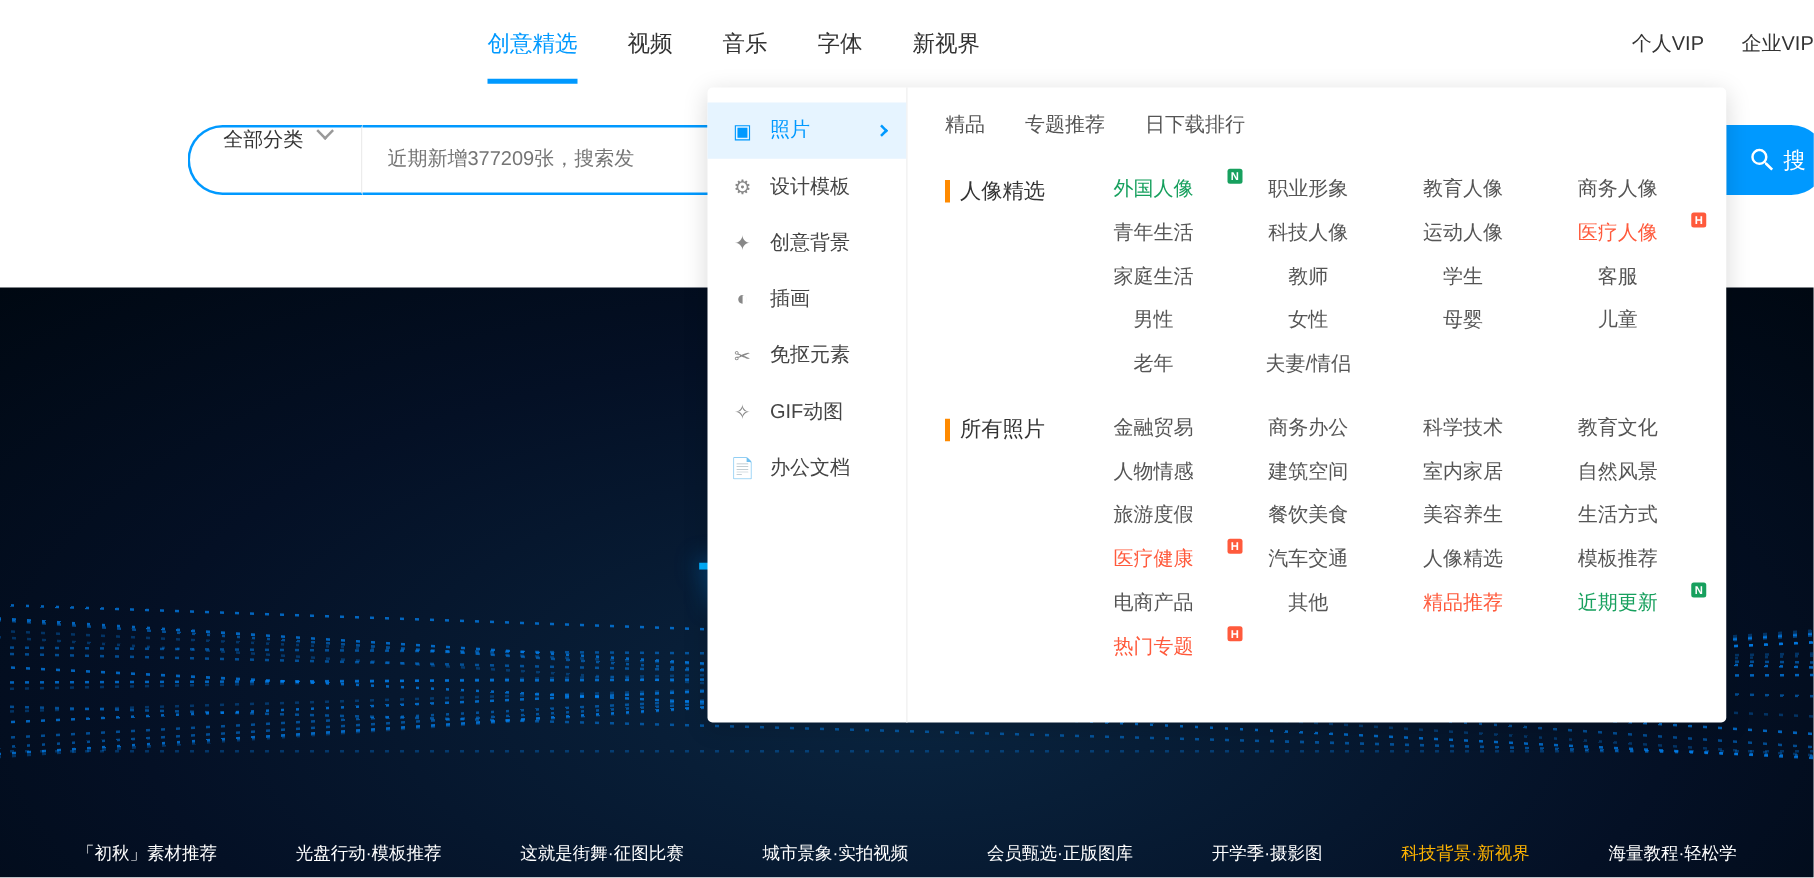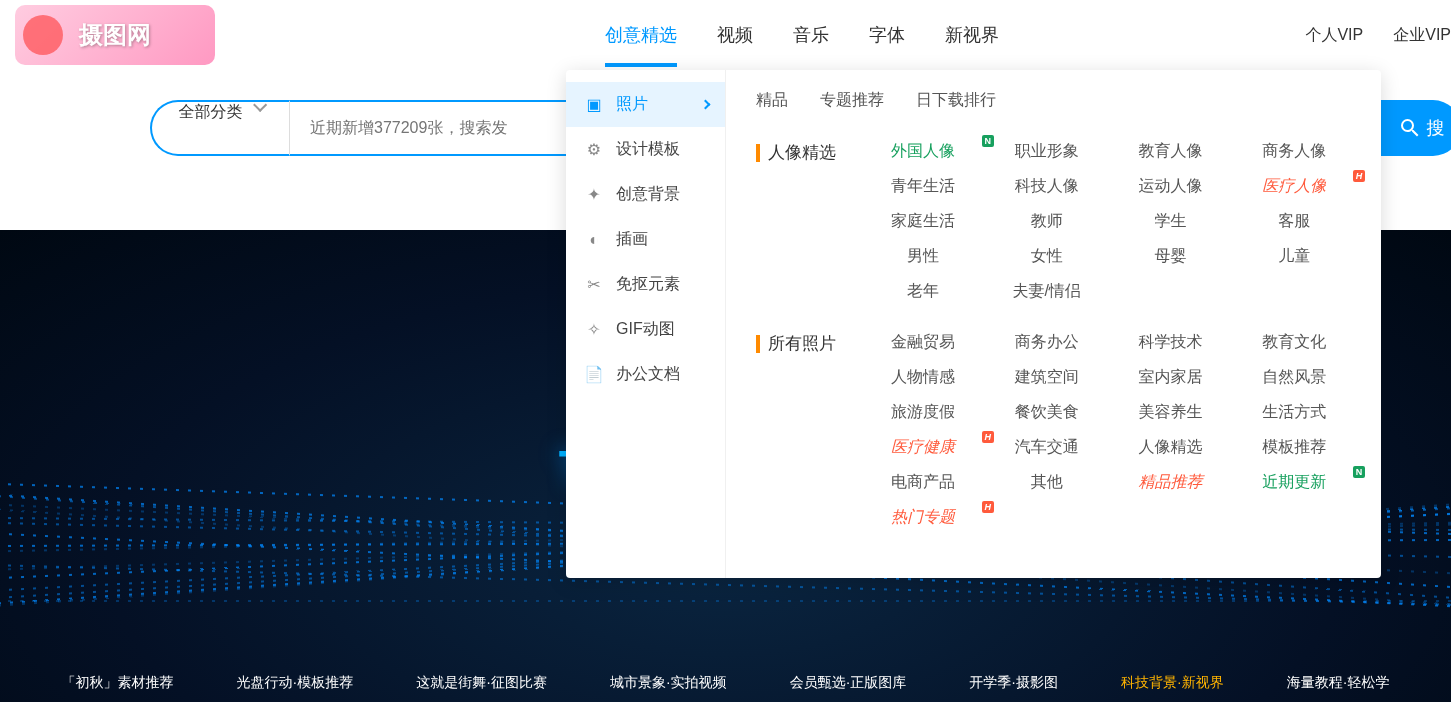--- a/index.html
+++ b/index.html
@@ -53,32 +53,29 @@
 .mega-content { flex: 1; padding: 20px 30px; }
 .mega-top-tabs { display: flex; gap: 32px; margin-bottom: 30px; font-size: 16px; color: #555; }
 .mega-top-tab { cursor: pointer; }
 
 .mega-section { display: flex; margin-bottom: 30px; }
 .mega-section-title { width: 110px; font-size: 17px; font-weight: 500; color: #333; position: relative; padding-left: 12px; }
 .mega-section-title::before { content: ""; position: absolute; left: 0; top: 3px; width: 4px; height: 18px; background: #ff8a00; }
 .mega-grid { flex: 1; display: grid; grid-template-columns: repeat(4, 1fr); row-gap: 14px; column-gap: 10px; }
 .mega-link { font-size: 16px; color: #555; cursor: pointer; position: relative; display: inline-block; }
 .mega-link.green { color: #17a05e; }
-.mega-link.red { color: #ff5a3c; font-style: italic; }
+.mega-link.red { color: #ff5a3c; }
 .badge { position: absolute; top: -6px; right: -14px; width: 12px; height: 12px; font-size: 9px; font-weight: bold; display: flex; align-items: center; justify-content: center; border-radius: 2px; color: #fff; }
 .badge.n { background: #17a05e; }
 .badge.h { background: #ff5a3c; }
 </style>
 </head>
 <body>
 
 <div class="header">
-  <div class="logo">
-    <span class="logo-text">摄图网</span>
-  </div>
   <nav class="main-nav">
       <a class="main-nav-item active">创意精选</a>
       <a class="main-nav-item">视频</a>
       <a class="main-nav-item">音乐</a>
       <a class="main-nav-item">字体</a>
       <a class="main-nav-item">新视界</a>
     </nav>
   <div class="right-nav">
       <a class="right-nav-item">个人VIP</a>
       <a class="right-nav-item">企业VIP</a>

